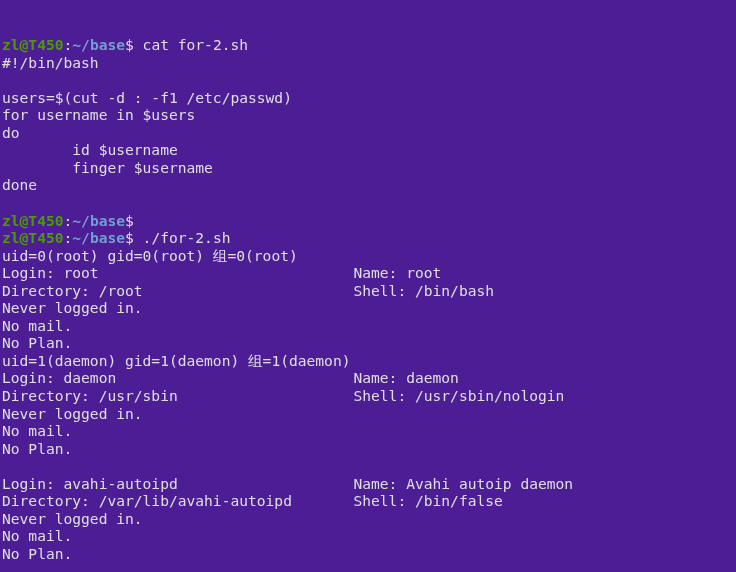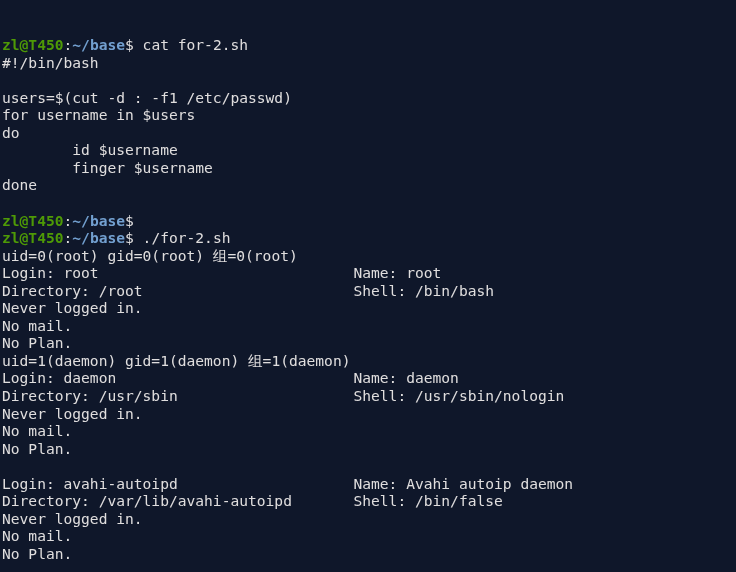--- a/index.html
+++ b/index.html
@@ -3,21 +3,21 @@
 <meta charset="utf-8">
 <style>
   html, body {
     margin: 0;
     padding: 0;
     background: #2d0922;
   }
   #terminal {
     width: 736px;
     height: 572px;
-    background: #0f172a;
+    background: #4c1d95;
     overflow: hidden;
     position: relative;
     font-family: "DejaVu Sans Mono", "Liberation Mono", monospace;
     font-size: 14.6px;
     line-height: 17.55px;
     color: #e0dede;
     white-space: pre;
     letter-spacing: 0px;
     padding: 1px 0 0 2px;
     box-sizing: border-box;

